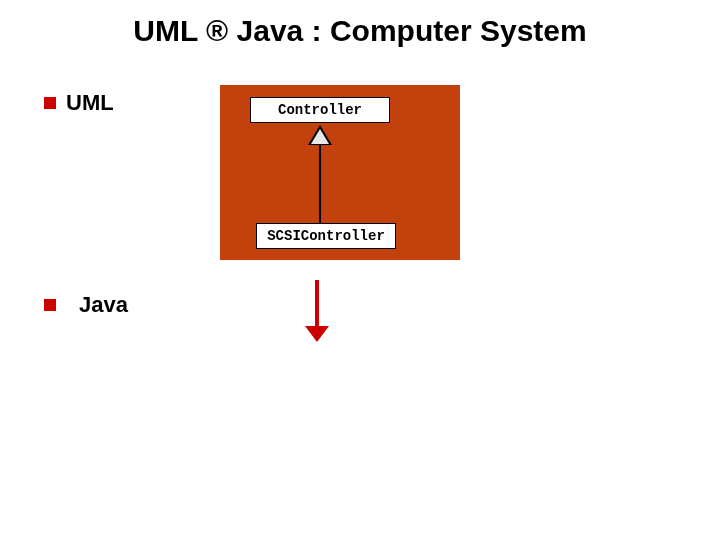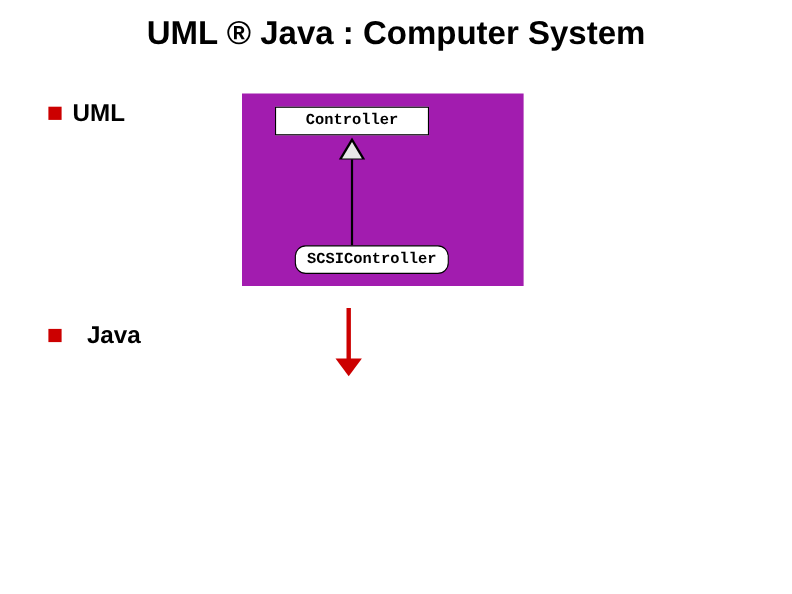--- a/index.html
+++ b/index.html
@@ -42,36 +42,35 @@
     font-weight: bold;
     color: #000;
   }
   
   .uml-panel {
     position: absolute;
     left: 220px;
     top: 85px;
     width: 240px;
     height: 175px;
-    background: #a21caf;
-    padding-left: 16px;
+    background: #c2410c;
   }
   .class-box {
     position: absolute;
     background: #ffffff;
     border: 1px solid #000;
     text-align: center;
     font-family: "Courier New", monospace;
     font-weight: bold;
     font-size: 14px;
     padding: 4px 2px;
     box-sizing: border-box;
   }
   .class-box.top    { left: 30px; top: 12px;  width: 140px; }
-  .class-box.bottom { left: 48px; top: 138px; width: 140px; border-radius: 10px; }
+  .class-box.bottom { left: 36px; top: 138px; width: 140px; }
   
   .gen-line {
     position: absolute;
     left: 99px;               
     top: 60px;
     width: 2px;
     height: 78px;
     background: #000;
   }
   .gen-triangle-outer {

